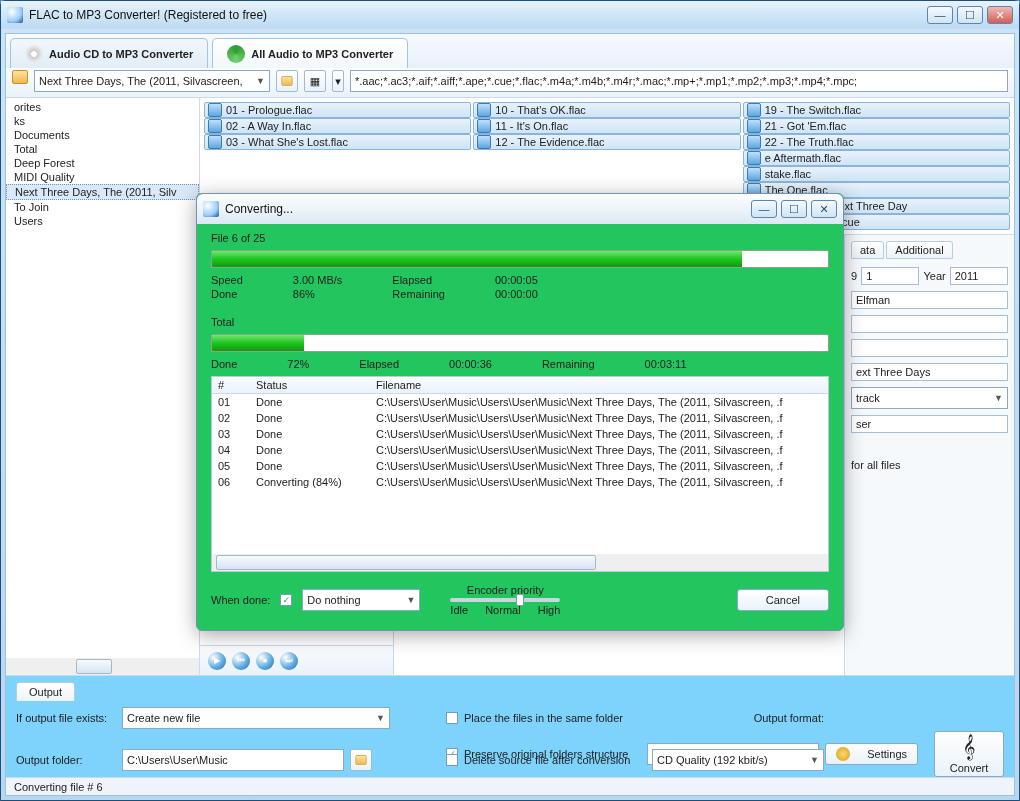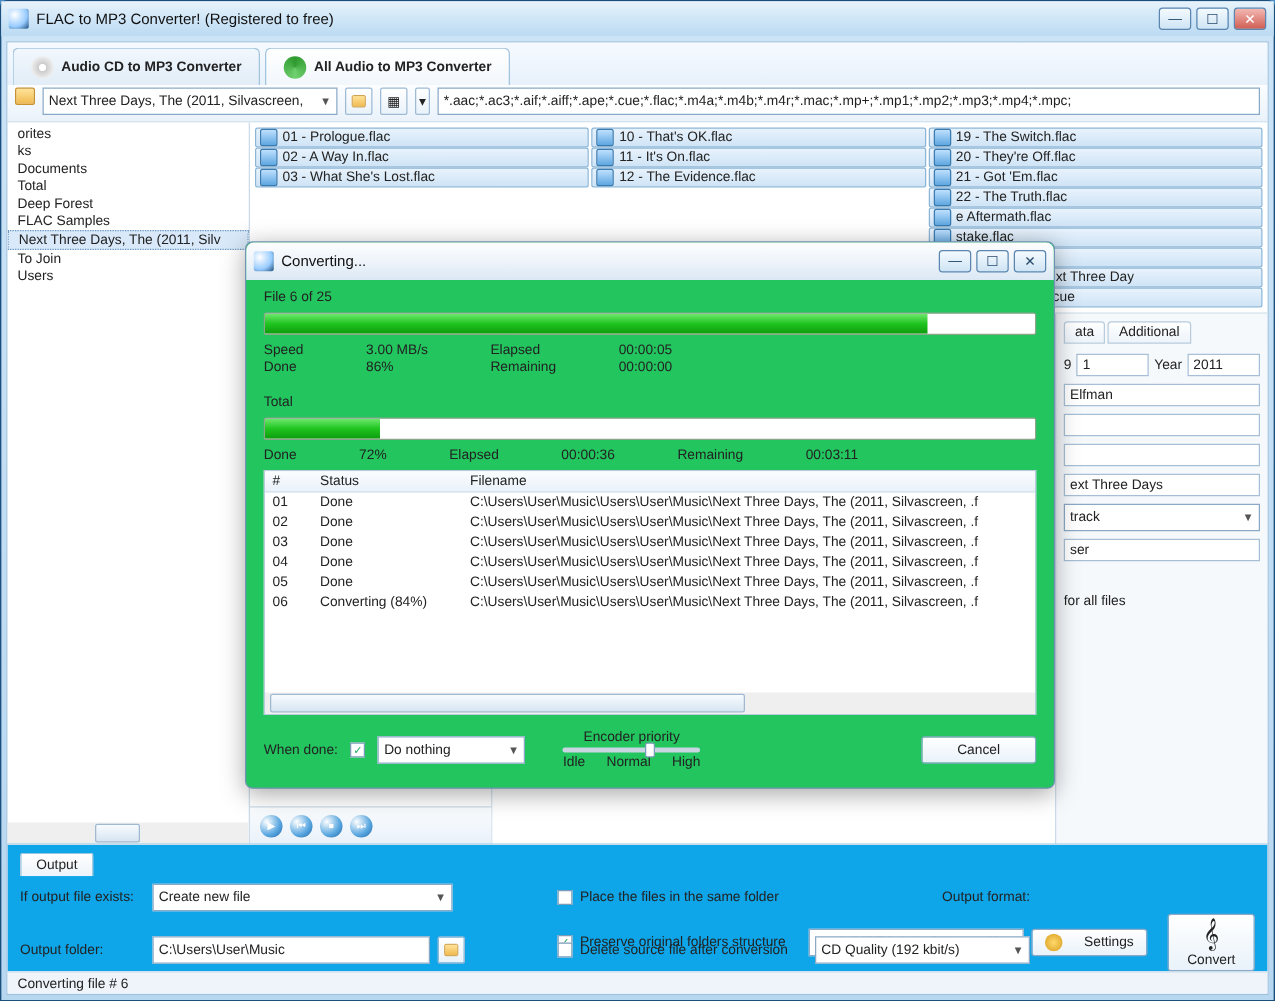--- a/index.html
+++ b/index.html
@@ -45,21 +45,21 @@
 .flpane .body{flex:1;overflow:hidden;padding:2px}
 .flpane .body .fitm{padding:1px 2px}
 .playbar{height:30px;border-top:1px solid #cbdbe9;display:flex;align-items:center;gap:6px;padding:0 8px;background:linear-gradient(#fbfdff,#e9f1f9)}
 .pbtn{width:18px;height:18px;border-radius:50%;background:radial-gradient(circle at 30% 30%,#fff,#57a6e0 60%,#2565a5);display:flex;align-items:center;justify-content:center;color:#fff;font-size:8px}
 .rightprops{width:170px;border-left:1px solid #cbdbe9;background:#f6f9fc;padding:6px;overflow:hidden}
 .rightprops .rtabs{display:flex;gap:2px;margin-bottom:8px}
 .rightprops .rtab{border:1px solid #b8ccdd;background:linear-gradient(#fff,#ecf3fa);padding:2px 8px;border-radius:3px 3px 0 0}
 .field{display:flex;align-items:center;gap:4px;margin-bottom:6px}
 .field input,.field .txtbox{flex:1;height:18px;border:1px solid #a6bfd6;background:#fff;padding:0 4px}
 .txtbox{display:flex;align-items:center}
-.outpane{border-top:1px solid #cbdbe9;background:#0ea5e9;padding:6px 10px;display:flex;flex-direction:column;gap:6px}
+.outpane{border-top:1px solid #cbdbe9;background:#7dd3fc;padding:6px 10px;display:flex;flex-direction:column;gap:6px}
 .otab{display:inline-block;border:1px solid #b8ccdd;border-bottom:none;background:linear-gradient(#fff,#ecf3fa);padding:3px 12px;border-radius:3px 3px 0 0}
 .outrow{display:flex;align-items:center;gap:10px}
 .outrow .grp{display:flex;align-items:center;gap:6px}
 .chk{width:12px;height:12px;border:1px solid #7a9cb9;background:#fff;display:inline-flex;align-items:center;justify-content:center;font-size:9px;color:#2a6}
 .btn{height:22px;padding:0 10px;border:1px solid #8aa9c6;background:linear-gradient(#fff,#e9f2fa);border-radius:3px;display:flex;align-items:center;gap:17px}
 .bigbtn{width:70px;height:46px;border:1px solid #8aa9c6;background:linear-gradient(#fff,#e9f2fa);border-radius:3px;display:flex;flex-direction:column;align-items:center;justify-content:center;gap:2px}
 .status{height:18px;background:#eef4fa;border-top:1px solid #c8dbec;padding:1px 8px;display:flex;align-items:center}
 
 .dialog{position:absolute;left:196px;top:193px;width:648px;height:438px;background:#22c55e;border:1px solid #7093b3;border-radius:6px;box-shadow:0 4px 20px rgba(0,0,0,.35);display:flex;flex-direction:column}
 .dialog .titlebar{border-radius:6px 6px 0 0;height:30px;background:linear-gradient(#fdfdfe,#eef4fa,#dbe8f4)}
@@ -120,21 +120,21 @@
     </div>
 
     <div class="main3">
       <div class="leftnav">
         <div class="lst" id="leftnav-list">
             <div>orites</div>
             <div>ks</div>
             <div>Documents</div>
             <div>Total</div>
             <div>Deep Forest</div>
-            <div>FLAC Samples</div>
+            <div>MIDI Quality</div>
             <div class="sel">Next Three Days, The (2011, Silv</div>
             <div>To Join</div>
             <div>Users</div>
           </div>
         <div class="hscroll">
             <div class="thumb"></div>
           </div>
       </div>
 
       <div class="center">
@@ -164,24 +164,20 @@
               </div>
               <div class="fitm sel">
                 <span class="mico"></span>
                 <span>12 - The Evidence.flac</span>
               </div>
             </div>
             <div class="fcol">
               <div class="fitm sel">
                 <span class="mico"></span>
                 <span>19 - The Switch.flac</span>
-              </div>
-              <div class="fitm sel">
-                <span class="mico"></span>
-                <span>20 - They're Off.flac</span>
               </div>
               <div class="fitm sel">
                 <span class="mico"></span>
                 <span>21 - Got 'Em.flac</span>
               </div>
               <div class="fitm sel">
                 <span class="mico"></span>
                 <span>22 - The Truth.flac</span>
               </div>
               <div class="fitm sel">
@@ -326,21 +322,21 @@
           </div>
         </div>
       </div>
     </div>
 
     <div class="outpane">
       <div><span class="otab">Output</span></div>
       <div class="outrow">
         <div class="grp" style="width:420px">
           <span style="width:100px">If output file exists:</span>
-          <div class="combo" style="width:240px">
+          <div class="combo" style="width:268px">
               <span>Create new file</span>
               <span class="dd">▼</span>
             </div>
         </div>
         <div class="grp">
             <span class="chk"></span>
             <span>Place the files in the same folder</span>
           </div>
         <div class="grp" style="margin-left:auto">
           <span>Output format:</span>

